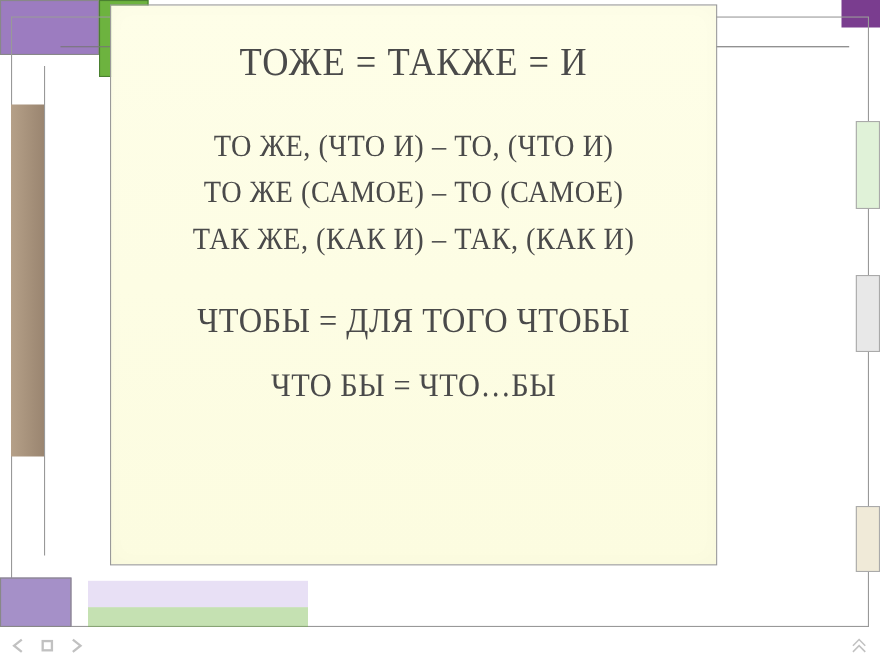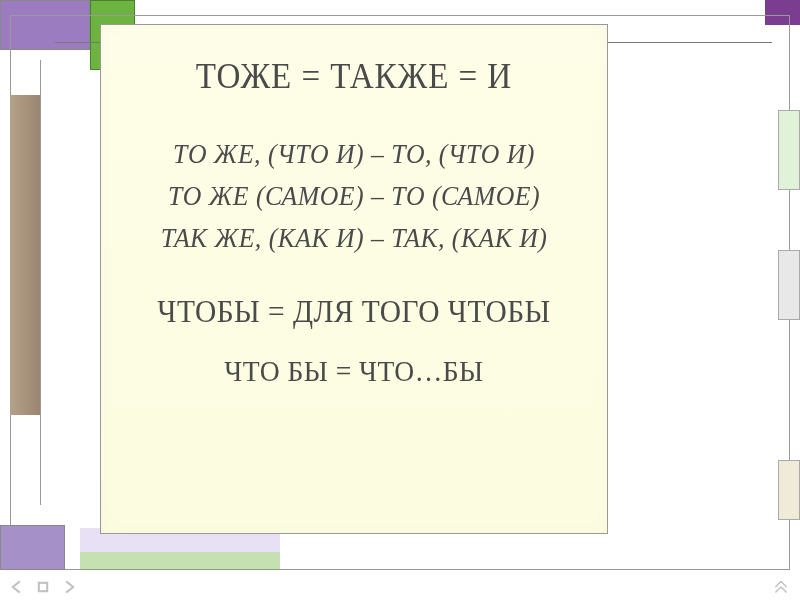--- a/index.html
+++ b/index.html
@@ -127,44 +127,43 @@
       top: 95px;
       left: 10px;
       width: 30px;
       height: 320px;
       background: linear-gradient(to right, #b5a088, #9a8570);
     }
     
     
     .panel {
       position: absolute;
-      top: 24px;
+      top: 4px;
       left: 100px;
-      width: 508px;
+      width: 552px;
       height: 510px;
       background: linear-gradient(to bottom, #fefee8 0%, #fcfce0 100%);
       border: 1px solid #999;
       box-shadow: inset 0 0 20px rgba(0,0,0,0.02);
       padding: 30px 24px;
       text-align: center;
     }
     
     .title {
       font-size: 36px;
       color: #4a4a4a;
       letter-spacing: 1px;
       margin-bottom: 36px;
       font-weight: normal;
       font-stretch: condensed;
       transform: scaleX(0.92);
     }
     
     .line-group {
       margin-bottom: 5px;
-      font-style: italic;
     }
     
     .line {
       font-size: 28px;
       color: #4a4a4a;
       line-height: 1.5;
       letter-spacing: 0.5px;
       font-weight: normal;
       transform: scaleX(0.92);
     }

